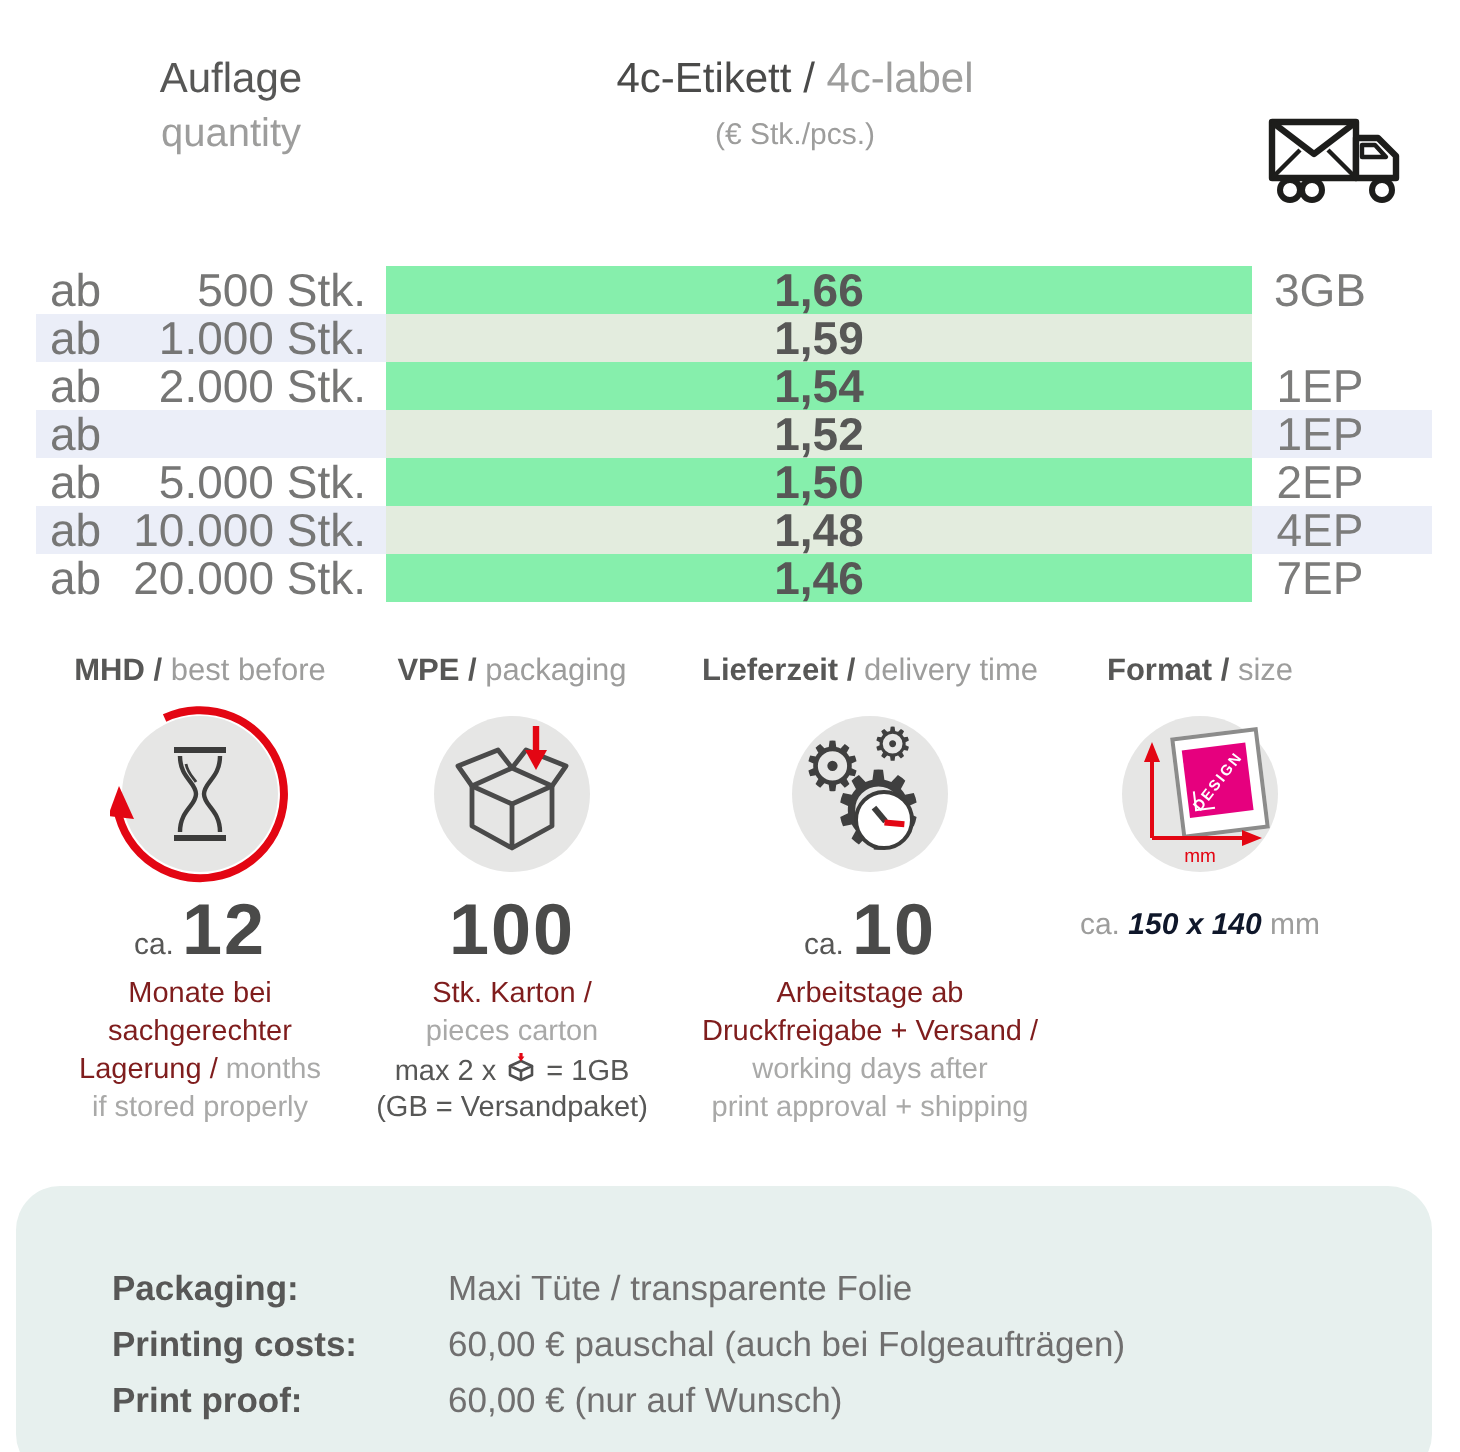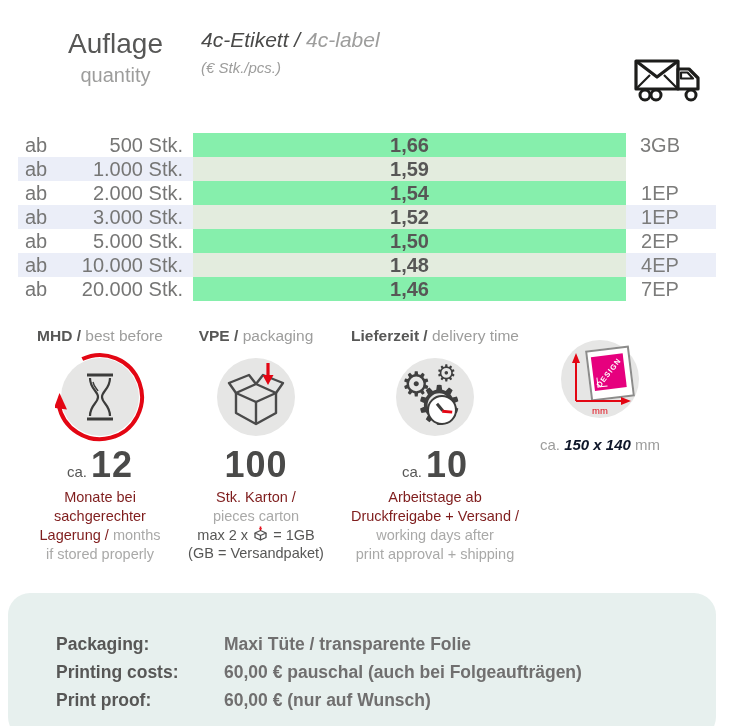--- a/index.html
+++ b/index.html
@@ -3,31 +3,31 @@
 <meta charset="utf-8">
 <style>
   html,body{margin:0;padding:0;}
   body{
     width:730px;height:726px;position:relative;overflow:hidden;
     background:#ffffff;font-family:"Liberation Sans", sans-serif;
     -webkit-font-smoothing:antialiased;
   }
   
   .hdr-qty{position:absolute;left:38px;top:28px;width:155px;text-align:center;}
-  .hdr-qty .de{font-size:28px;color:#575756;display:block;}
+  .hdr-qty .de{font-size:21px;color:#575756;display:block;}
   .hdr-qty .en{font-size:20px;color:#9d9d9c;display:block;margin-top:4px;}
-  .hdr-prod{position:absolute;left:201px;top:28px;width:433px;font-style:italic;}
+  .hdr-prod{position:absolute;left:181px;top:28px;width:433px;text-align:center;}
   .hdr-prod .l1{font-size:21px;}
   .hdr-prod .l1 .de{color:#4a4a49;}
   .hdr-prod .l1 .en{color:#9d9d9c;}
   .hdr-prod .l2{font-size:15px;color:#9d9d9c;margin-top:7px;}
   .truck{position:absolute;left:633px;top:54px;}
   
   .table{position:absolute;left:18px;top:133px;width:698px;}
-  .trow{display:flex;height:24px;align-items:flex-end;font-size:20px;}
+  .trow{display:flex;height:24px;align-items:flex-end;font-size:23px;}
   .trow .c1{width:175px;height:100%;display:flex;align-items:center;}
   .trow .c1 .ab{padding-left:7px;color:#767675;}
   .trow .c1 .qty{flex:1;text-align:right;padding-right:10px;color:#767675;}
   .trow .c2{width:433px;height:100%;display:flex;align-items:center;justify-content:center;
             font-weight:bold;color:#575756;background:#86efac;}
   .trow .c3{flex:1;height:100%;display:flex;align-items:center;justify-content:center;
             padding-right:22px;color:#7c7c7b;}
   .trow.alt .c1,.trow.alt .c3{background:#ebeef8;}
   .trow.alt .c2{background:#e3ecde;}
   
@@ -70,21 +70,21 @@
               font-weight:bold;font-size:7.5px;letter-spacing:1px;transform:rotate(-45deg);}
   .corner{position:absolute;left:3px;bottom:3px;width:9px;height:9px;
           border-left:1.5px solid #fff;border-bottom:1.5px solid #fff;}
   .dim{position:absolute;left:0;top:0;}
   .mm-lbl{position:absolute;left:0;right:0;bottom:2px;text-align:center;color:#e30613;font-size:9.5px;}
   
   .info{position:absolute;left:8px;top:593px;width:708px;height:146px;background:#e7f0ee;border-radius:22px;}
   .info-inner{padding:37px 0 0 48px;}
   .irow{display:flex;font-size:17.5px;line-height:28px;}
   .irow .lbl{width:168px;font-weight:bold;color:#575756;}
-  .irow .v{color:#706f6f;font-weight:bold;}
+  .irow .v{color:#706f6f;}
   svg{display:block;}
   .inline-svg{display:inline-block;vertical-align:-2px;}
 </style>
 </head>
 <body>
 
 <div>
 
   <div class="hdr-qty">
     <span class="de">Auflage</span>
@@ -132,21 +132,20 @@
       <div class="c1">
           <span class="ab">ab</span>
           <span class="qty">2.000 Stk.</span>
         </div>
       <div class="c2">1,54</div>
       <div class="c3">1EP</div>
     </div>
     <div class="trow alt">
       <div class="c1">
           <span class="ab">ab</span>
-          <span class="qty">3.000 Stk.</span>
         </div>
       <div class="c2">1,52</div>
       <div class="c3">1EP</div>
     </div>
     <div class="trow">
       <div class="c1">
           <span class="ab">ab</span>
           <span class="qty">5.000 Stk.</span>
         </div>
       <div class="c2">1,50</div>
@@ -251,20 +250,23 @@
     </div>
     <div class="desc">
       <span class="d">Arbeitstage ab</span><br>
       <span class="d">Druckfreigabe + Versand /</span><br>
       <span class="l">working days after</span><br>
       <span class="l">print approval + shipping</span>
     </div>
   </div>
 
   <div class="feat" id="f4">
+    <div class="title">
+      <span class="de">Format /</span><span class="en"> size</span>
+    </div>
     <div class="circle">
       <div class="bag">
         <div class="design-sq">
           <span class="design-txt">DESIGN</span>
           <span class="corner"></span>
         </div>
       </div>
       <svg class="dim" width="78" height="78" viewBox="0 0 78 78" fill="none">
         <line x1="15" y1="61" x2="15" y2="21" stroke="#e30613" stroke-width="2"></line>
         <polygon points="11,23 19,23 15,13" fill="#e30613"></polygon>

